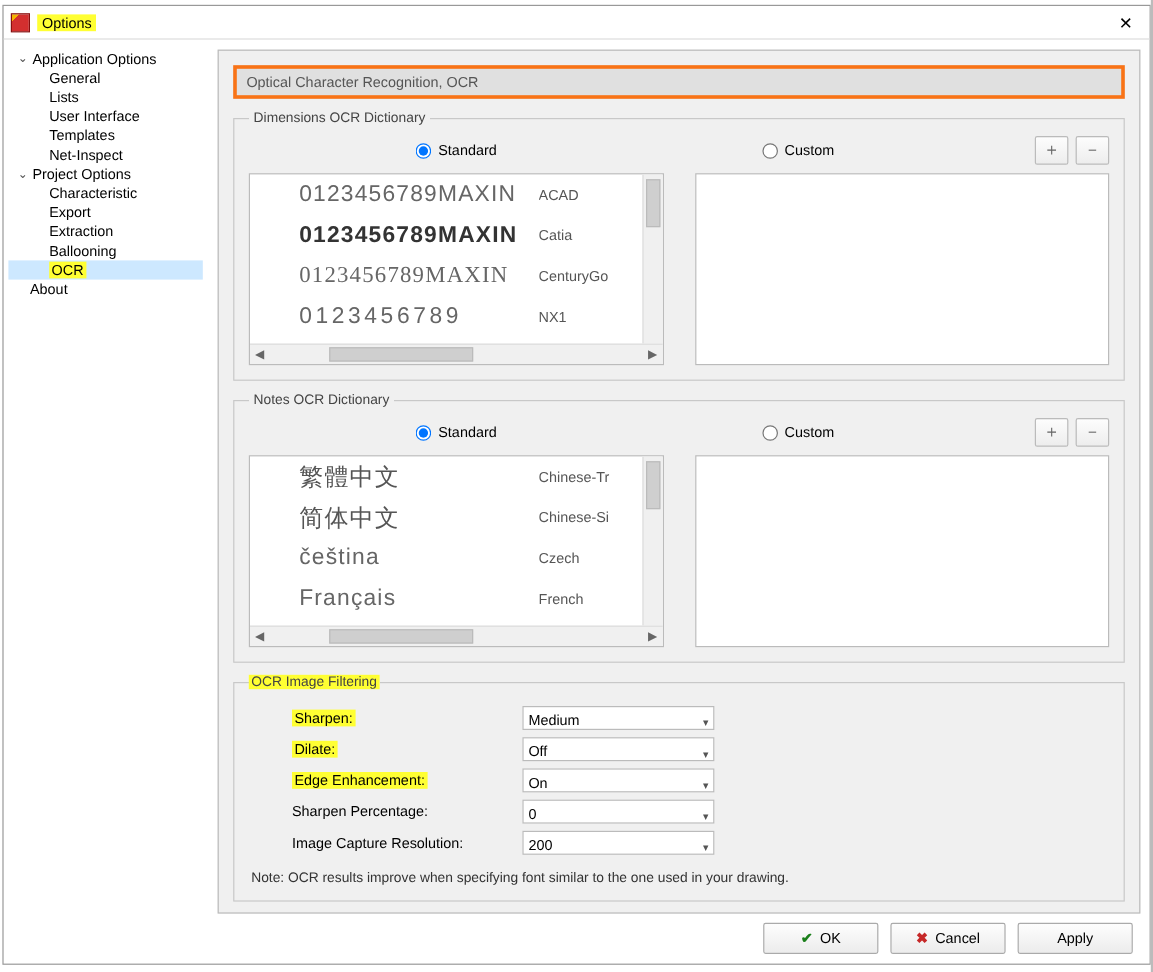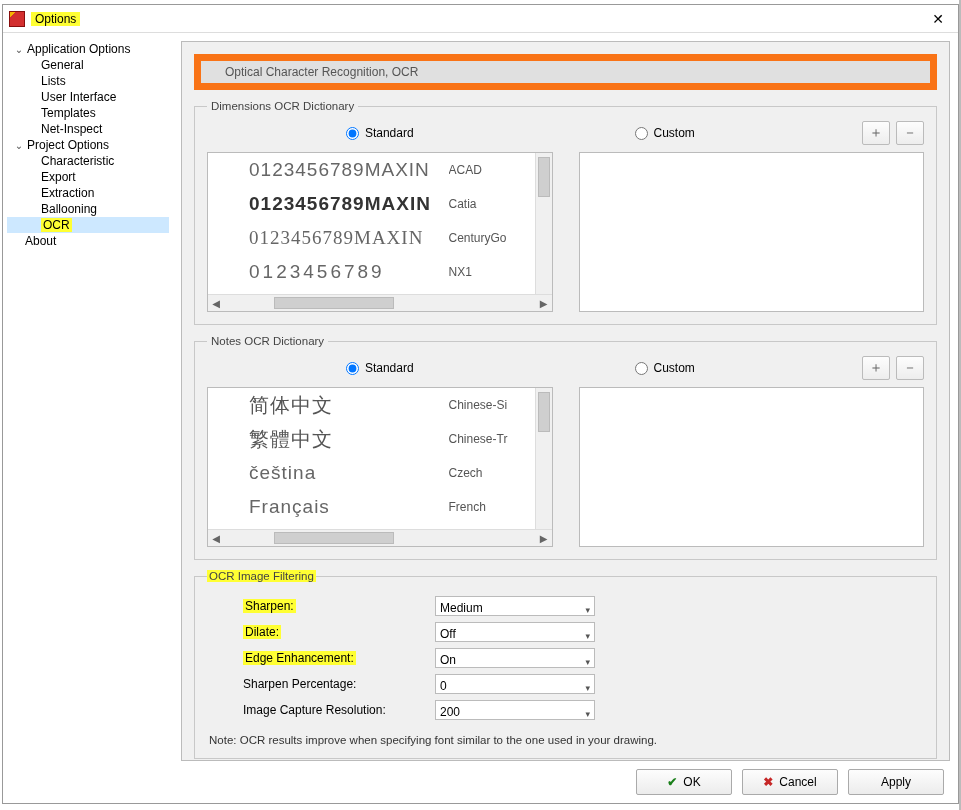--- a/index.html
+++ b/index.html
@@ -68,22 +68,22 @@
 .content {
   border: 1px solid #bbb;
   background: #f0f0f0;
   padding: 12px 12px 8px 12px;
   height: 720px;
   position: relative;
 }
 .section-title {
   background: #e0e0e0;
   color: #555;
-  border: 7px solid #f97316;
-  padding: 4px 24px;
+  border: 3px solid #f97316;
+  padding: 4px 8px;
   font-size: 12px;
 }
 fieldset {
   border: 1px solid #c8c8c8;
   margin-top: 10px;
   padding: 10px 12px 12px 12px;
   position: relative;
 }
 legend {
   font-size: 11.5px; color: #444; padding: 0 4px;
@@ -288,26 +288,26 @@
           <legend>Notes OCR Dictionary</legend>
           <div class="dict-row">
             <div class="dict-col">
               <div class="dict-radio-row">
                 <input type="radio" class="dict-radio" checked="" style="">
                 <span>Standard</span>
               </div>
               <div class="listview">
                 <div class="lv-body">
                   <div class="lv-row">
+                      <span class="lv-sample cjk">繁體中文</span>
+                      <span class="lv-name">Chinese-Tr</span>
+                    </div>
+                  <div class="lv-row">
                       <span class="lv-sample cjk">简体中文</span>
                       <span class="lv-name">Chinese-Si</span>
-                    </div>
-                  <div class="lv-row">
-                      <span class="lv-sample cjk">繁體中文</span>
-                      <span class="lv-name">Chinese-Tr</span>
                     </div>
                   <div class="lv-row">
                       <span class="lv-sample">čeština</span>
                       <span class="lv-name">Czech</span>
                     </div>
                   <div class="lv-row">
                       <span class="lv-sample">Français</span>
                       <span class="lv-name">French</span>
                     </div>
                 </div>

